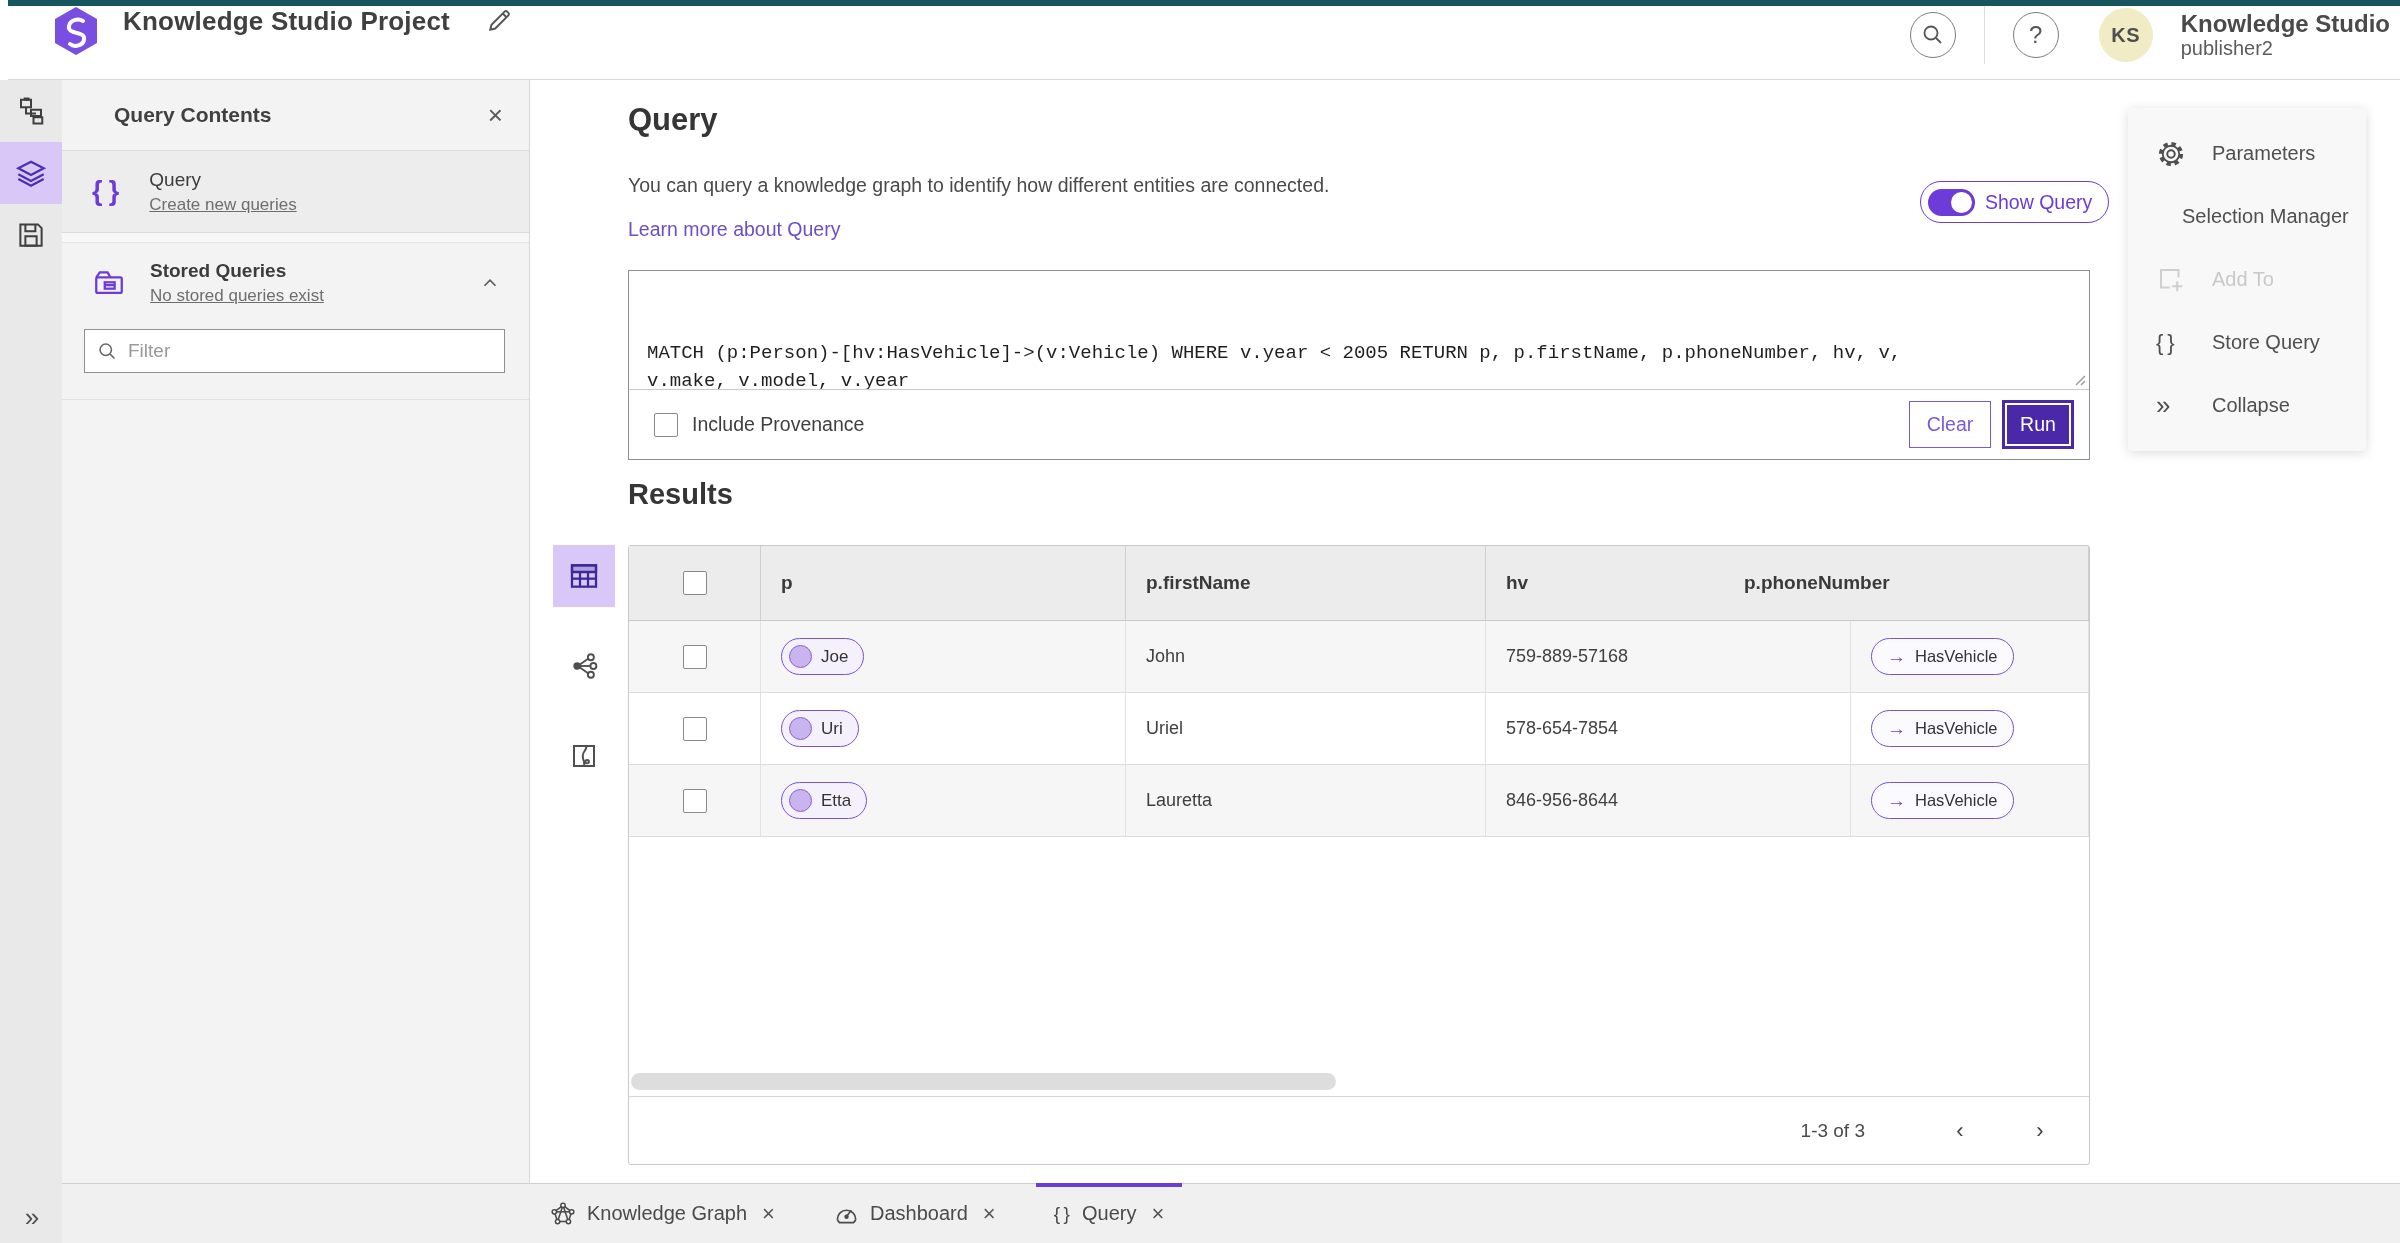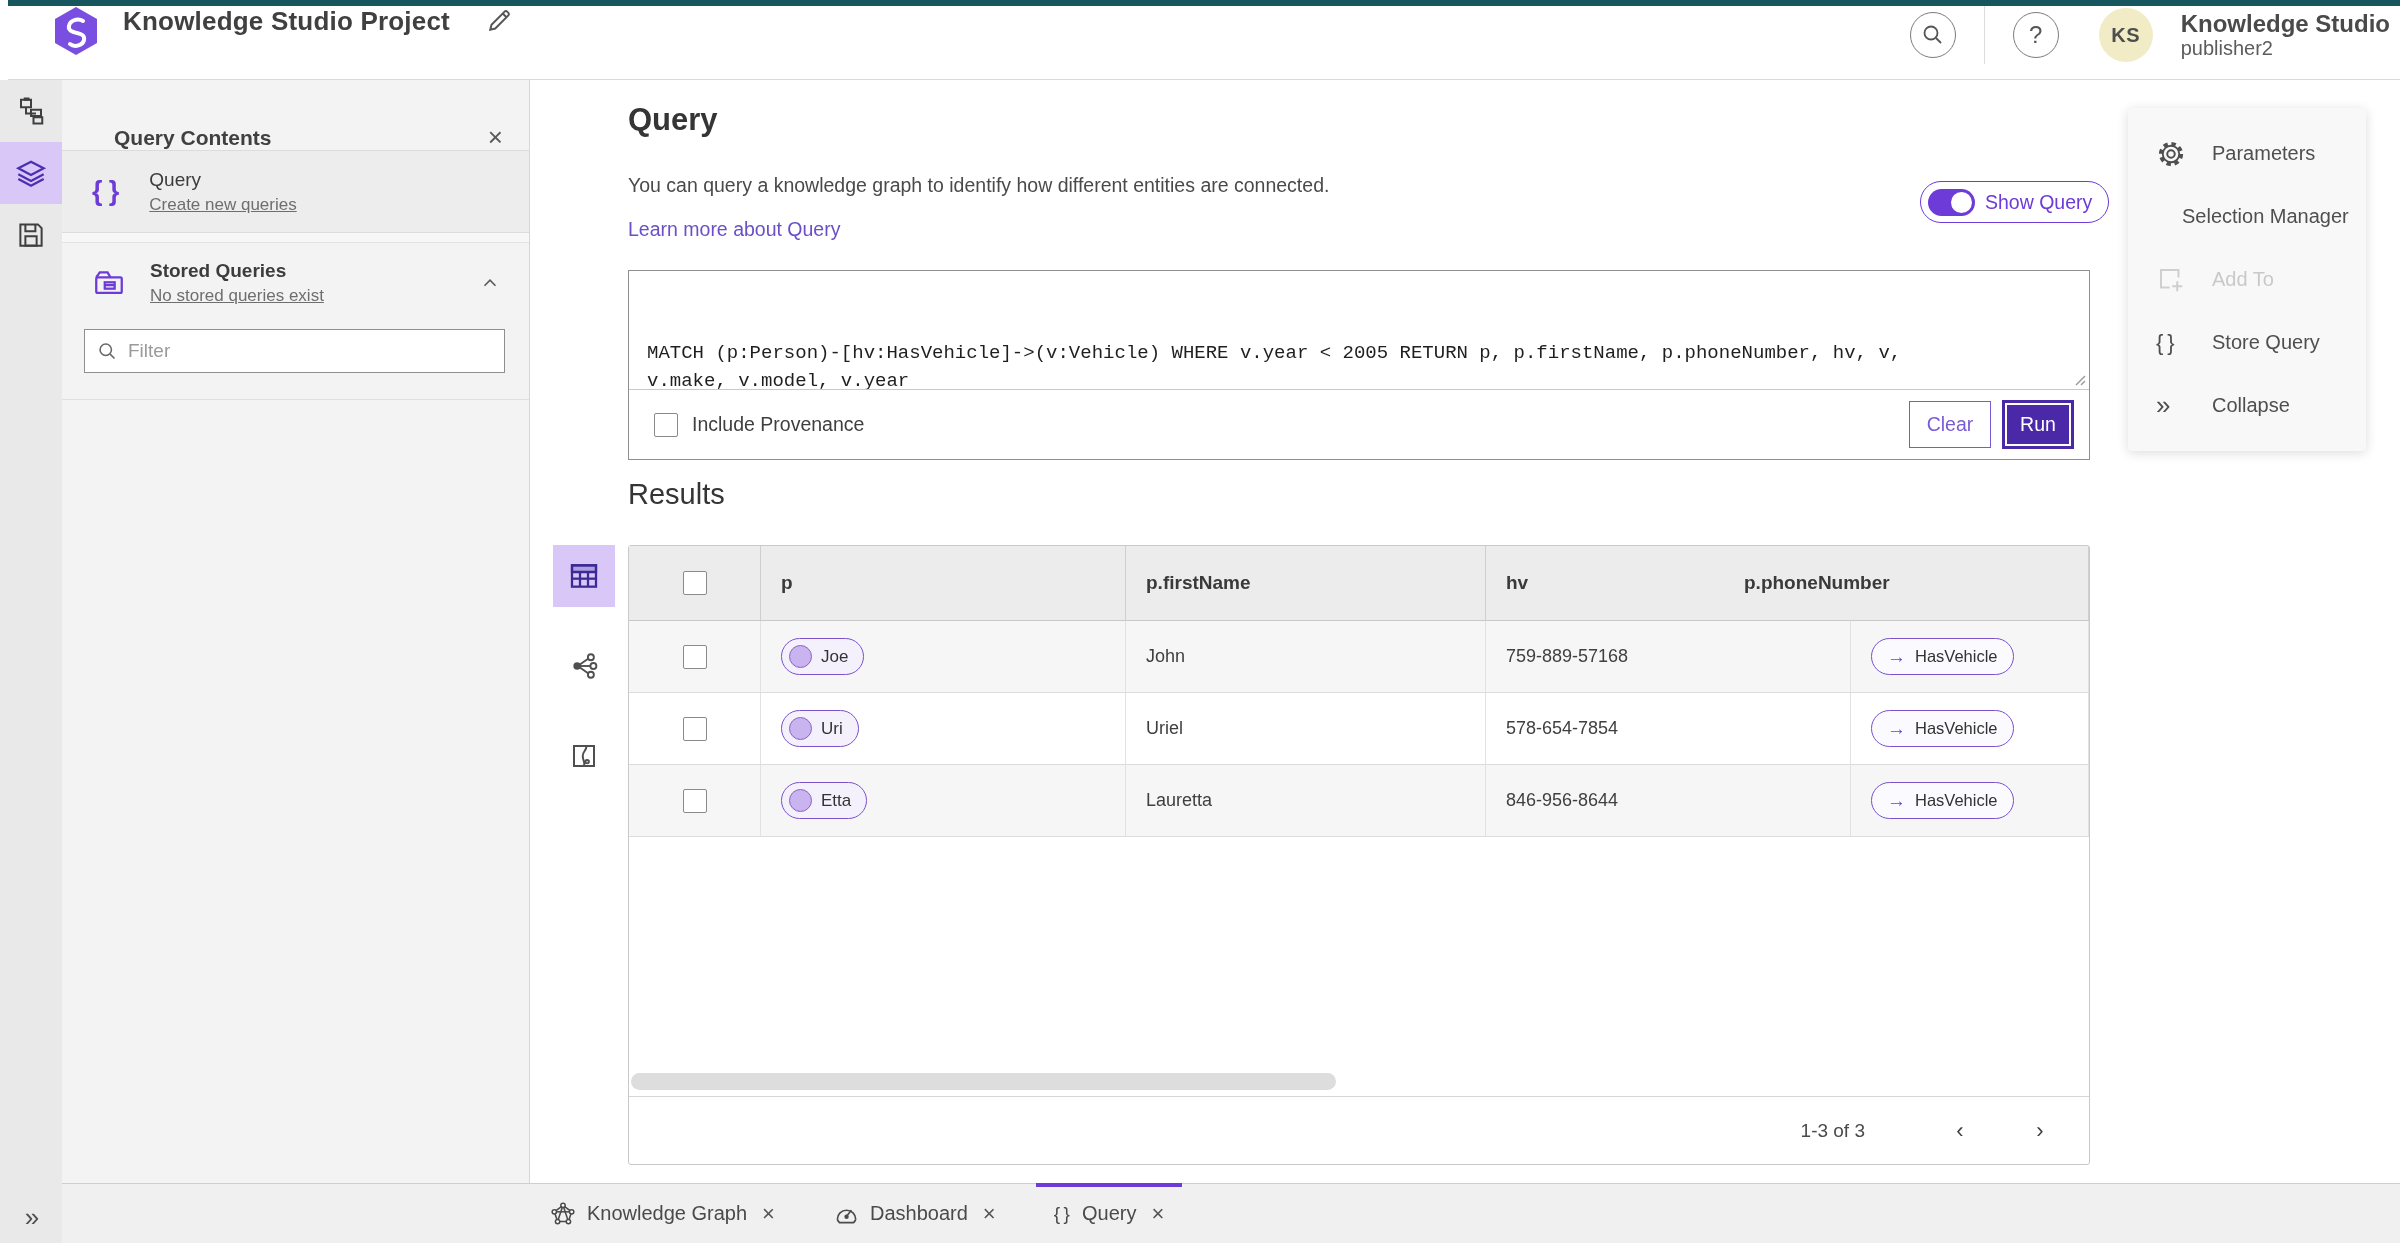--- a/index.html
+++ b/index.html
@@ -30,21 +30,21 @@
   .rail { width:62px; background:#e9e9e9; position:relative; flex:none; }
   .rail-btn { width:62px; height:62px; display:flex; align-items:center; justify-content:center; cursor:pointer; }
   .rail-btn.selected { background:#d9c7f8; }
   .rail-expand { position:absolute; bottom:10px; left:0; width:62px; text-align:center;
     font-size:26px; color:#4f4f4f; cursor:pointer; letter-spacing:-2px; }
   .rest { flex:1; display:flex; flex-direction:column; min-width:0; }
   .content-row { flex:1; display:flex; min-height:0; }
 
   
   .panel { width:468px; flex:none; background:#f3f3f3; border-right:1px solid #d6d6d6; position:relative; }
-  .panel-header { height:71px; border-bottom:1px solid #dcdcdc; display:flex; align-items:flex-end; padding:0 26px 0 52px; }
+  .panel-header { height:71px; border-bottom:1px solid #dcdcdc; display:flex; align-items:center; padding:0 26px 0 52px; }
   .panel-title { font-size:21px; font-weight:700; color:#404040; }
   .panel-close { margin-left:auto; font-size:26px; color:#5a5a5a; cursor:pointer; line-height:1; }
   .panel-item { height:82px; background:#ededed; border-bottom:1px solid #dcdcdc;
     display:flex; align-items:center; padding-left:30px; cursor:pointer; }
   .braces { font-size:27px; font-weight:600; color:#6d3bd8; letter-spacing:2px; font-family:"Liberation Sans",sans-serif; }
   .item-text { margin-left:28px; }
   .item-title { font-size:19px; color:#3c3c3c; }
   .item-sub { font-size:17px; color:#6e6e6e; margin-top:4px;text-decoration:underline; }
   .panel-gap { height:10px; background:#f7f7f7; border-bottom:1px solid #e3e3e3; }
   .stored-head { height:80px; display:flex; align-items:center; padding:0 28px 0 30px; cursor:pointer; }
@@ -89,21 +89,21 @@
   .side-menu { position:absolute; left:1598px; top:28px; width:238px; background:#f8f8f8;
     border-radius:4px; box-shadow:0 2px 12px rgba(0,0,0,.14); padding:14px 0; }
   .side-item { height:63px; display:flex; align-items:center; padding:0 18px 0 28px; cursor:pointer; }
   .side-item .lbl { font-size:20px; color:#4f4f4f; margin-left:26px; white-space:nowrap; }
   .side-item.disabled { cursor:default; }
   .side-item.disabled .lbl { color:#c9c9c9; }
   .side-braces { font-size:22px; color:#4f4f4f; letter-spacing:1px; width:30px; }
   .side-collapse { font-size:26px; color:#4f4f4f; letter-spacing:-2px; width:30px; }
 
   
-  .r-title { position:absolute; left:98px; top:398px; font-size:29px; font-weight:400; color:#353535; }
+  .r-title { position:absolute; left:98px; top:398px; font-size:29px; font-weight:700; color:#353535; }
   .results-toolbar { position:absolute; left:23px; top:465px; width:62px; }
   .rt-btn { width:62px; height:62px; display:flex; align-items:center; justify-content:center; cursor:pointer; margin-bottom:28px; }
   .rt-btn.selected { background:#d9c7f8; margin-bottom:28px; }
 
   .table-card { position:absolute; left:98px; top:465px; width:1462px; height:620px;
     border:1px solid #c9c9c9; border-radius:3px; background:#fff; display:flex; flex-direction:column; }
   .thead { height:75px; background:#ececec; border-bottom:1px solid #c9c9c9; display:flex; flex:none; }
   .th { display:flex; align-items:center; font-size:19px; font-weight:700; color:#3a3a3a;
     padding-left:20px; border-right:1px solid #cfcfcf; }
   .col-cb { width:132px; flex:none; justify-content:center; padding-left:0; }

